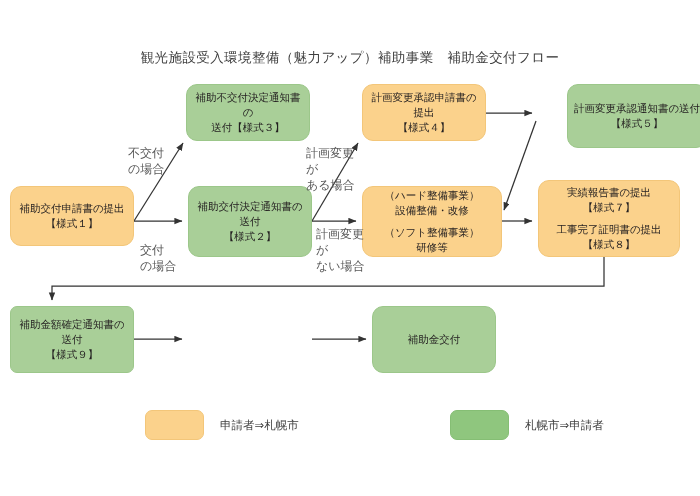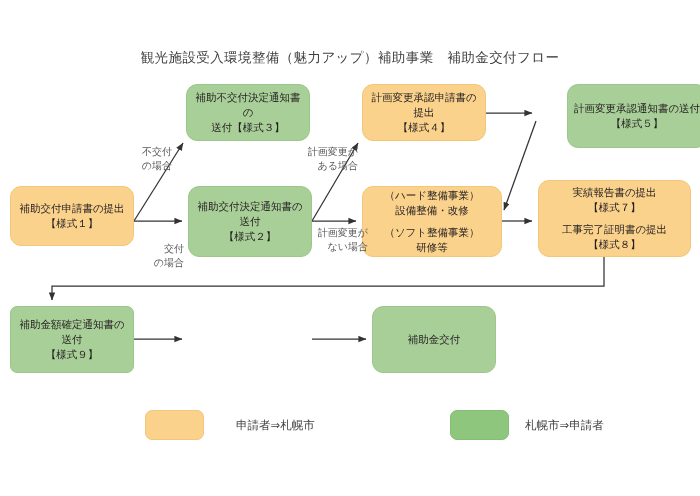--- a/index.html
+++ b/index.html
@@ -51,24 +51,24 @@
   }
   .node.green{
     background:#A9CF98;
     border-color:#9CC78A;
   }
   .node .txt{ width:100%; white-space:pre-line; }
   .node .gap{ display:block; height:7px; }
 
   .elabel{
     position:absolute;
-    font-size:10px;
+    font-size:12px;
     line-height:1.35;
     color:#595959;
-    text-align:right;
+    text-align:left;
     white-space:pre-line;
   }
 
   .legend-item{
     position:absolute;
     display:flex;
     align-items:center;
   }
   .swatch{
     width:57px; height:28px;
@@ -138,21 +138,21 @@
   </div>
 
   <div class="node green" style="left:538px;top:84px;width:140px;height:64px;margin-left:29px;">
     <div class="txt"><span>計画変更承認通知書の送付</span><br><span>【様式５】</span></div>
   </div>
 
   <div class="node orange" style="left:362px;top:186px;width:140px;height:71px;">
     <div class="txt"><span>（ハード整備事業）</span><br><span>設備整備・改修</span><span class="gap"></span><span>（ソフト整備事業）</span><br><span>研修等</span></div>
   </div>
 
-  <div class="node orange" style="left:538px;top:180px;width:153px;height:77px;">
+  <div class="node orange" style="left:538px;top:180px;width:142px;height:77px;">
     <div class="txt"><span>実績報告書の提出</span><br><span>【様式７】</span><span class="gap"></span><span>工事完了証明書の提出</span><br><span>【様式８】</span></div>
   </div>
 
   <div class="node green" style="left:10px;top:306px;width:124px;height:67px;border-radius:7px;">
     <div class="txt"><span>補助金額確定通知書の送付</span><br><span>【様式９】</span></div>
   </div>
 
 
   <div class="node green" style="left:372px;top:306px;width:124px;height:67px;">
     <div class="txt"><span>補助金交付</span></div>
@@ -160,21 +160,21 @@
 
   <div class="elabel" style="left:128px;top:145px;width:44px;">不交付
 の場合</div>
   <div class="elabel" style="left:140px;top:242px;width:44px;">交付
 の場合</div>
   <div class="elabel" style="left:306px;top:145px;width:52px;">計画変更が
 ある場合</div>
   <div class="elabel" style="left:316px;top:226px;width:52px;">計画変更が
 ない場合</div>
 
-  <div class="legend-item" style="left:145px;top:410px;gap:16px;">
+  <div class="legend-item" style="left:145px;top:410px;">
     <div class="swatch orange"></div>
     <div class="legend-label">申請者⇒札幌市</div>
   </div>
 
   <div class="legend-item" style="left:426px;top:410px;margin-left:24px;">
     <div class="swatch green"></div>
     <div class="legend-label">札幌市⇒申請者</div>
   </div>
 
 </div>

